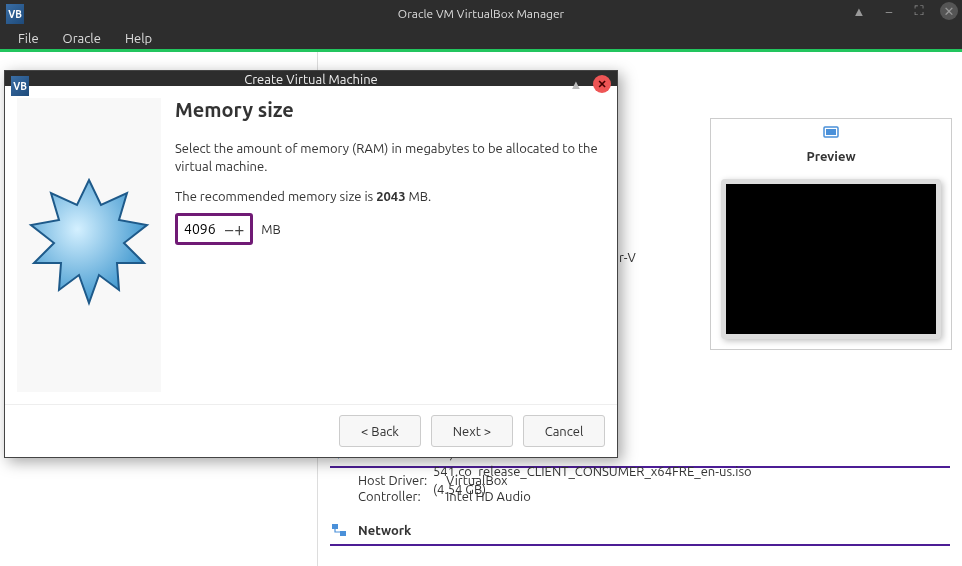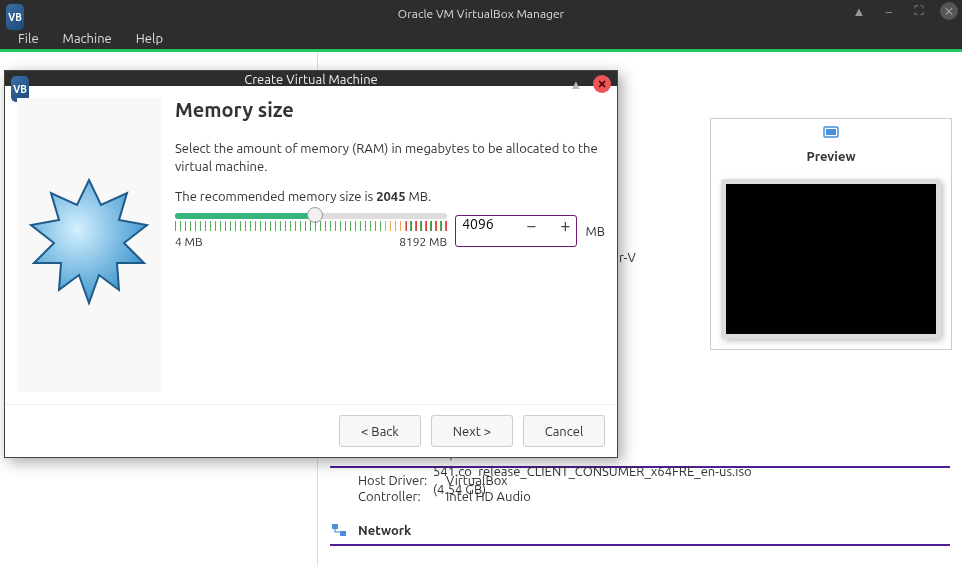--- a/index.html
+++ b/index.html
@@ -17,25 +17,25 @@
       background: #2d2d2d;
       height: 26px;
       display: flex;
       align-items: center;
       justify-content: center;
       position: relative;
       color: #ccc;
     }
     .main-titlebar .app-icon { position: absolute; left: 6px; top: 4px; }
     .vbox-icon {
-      width: 18px; height: 26px;
+      width: 18px; height: 20px;
       background: linear-gradient(135deg, #3a6ea5, #1e4a7a);
       display: inline-flex; align-items: center; justify-content: center;
       color: white; font-size: 10px; font-weight: bold;
-      border-radius: 5px;
+      border-radius: 0;
     }
     .main-title { font-size: 12px; color: #ddd; }
     .main-win-controls {
       position: absolute; right: 4px; top: 2px;
       display: flex; gap: 12px; align-items: center;
     }
     .main-win-controls span {
       width: 18px; height: 18px; display: inline-flex;
       align-items: center; justify-content: center;
       color: #999; font-size: 13px; cursor: pointer;
@@ -207,23 +207,23 @@
       content: "";
       position: absolute; right: 15%; top: 0; bottom: 0;
       width: 8%;
       background: repeating-linear-gradient(to right, #e8a44a 0 1px, transparent 1px 5px);
     }
     .slider-labels {
       display: flex; justify-content: space-between;
       font-size: 12px; color: #333; margin-top: 4px;
     }
     .spinbox {
-      display: flex; align-items: flex-start;
-      border: 1px solid #701a75; border-radius: 3px;
-      height: 32px; padding: 0 6px; gap: 24px;
+      display: flex; align-items: center;
+      border: 3px solid #701a75; border-radius: 3px;
+      height: 32px; padding: 0 6px; gap: 0;
       background: #fff;
     }
     .spinbox .val { width: 40px; text-align: left; font-size: 14px; }
     .spinbox .btn {
       font-size: 18px; color: #444;
       line-height: 1; cursor: pointer;
       user-select: none;
     }
     .unit { font-size: 13px; color: #333; }
     .dialog-footer {
@@ -254,21 +254,21 @@
   <div class="main-win-controls">
     <span>▲</span>
     <span>–</span>
     <span>⛶</span>
     <span class="close-circle">✕</span>
   </div>
 </div>
 
 <div class="menubar">
   <div class="menu-item">File</div>
-  <div class="menu-item">Machine</div>
+  <div class="menu-item">Oracle</div>
   <div class="menu-item">Help</div>
 </div>
 
 <div class="toolbar-area">
   <svg class="toolbar-icon" viewBox="0 0 36 36">
       <circle cx="18" cy="18" r="14" fill="none" stroke="#888" stroke-width="3" stroke-dasharray="4 3"></circle>
     </svg>
   <svg class="toolbar-icon" viewBox="0 0 36 36">
       <circle cx="18" cy="18" r="10" fill="none" stroke="#e6a817" stroke-width="6"></circle>
       <circle cx="18" cy="18" r="4" fill="#fff"></circle>
@@ -360,35 +360,24 @@
             <stop offset="100%" stop-color="#2a8ac7"></stop>
           </radialGradient>
         </defs>
         <polygon points="70,5 82,30 108,18 100,45 128,50 105,68 125,88 98,88 100,115 80,100 70,128 60,100 40,115 42,88 15,88 35,68 12,50 40,45 32,18 58,30" fill="url(#bg)" stroke="#1e5a8a" stroke-width="2"></polygon>
       </svg>
     </div>
     <div class="wizard-content">
       <div class="wizard-title">Memory size</div>
       <div class="wizard-text">Select the amount of memory (RAM) in megabytes to be allocated to the virtual machine.</div>
       <div class="recommend">
-        <span>The recommended memory size is </span><strong>2045</strong><span> MB.</span>
+        <span>The recommended memory size is </span><strong>2043</strong><span> MB.</span>
       </div>
 
       <div class="slider-row">
-        <div class="slider-wrap">
-          <div class="slider-track">
-              <div class="slider-fill"></div>
-            </div>
-          <div class="slider-thumb"></div>
-          <div class="slider-ticks"></div>
-          <div class="slider-labels">
-            <span>4 MB</span>
-            <span>8192 MB</span>
-          </div>
-        </div>
         <div class="spinbox">
           <span class="val">4096</span>
           <span class="btn">−</span>
           <span class="btn">+</span>
         </div>
         <span class="unit">MB</span>
       </div>
 
     </div>
   </div>

